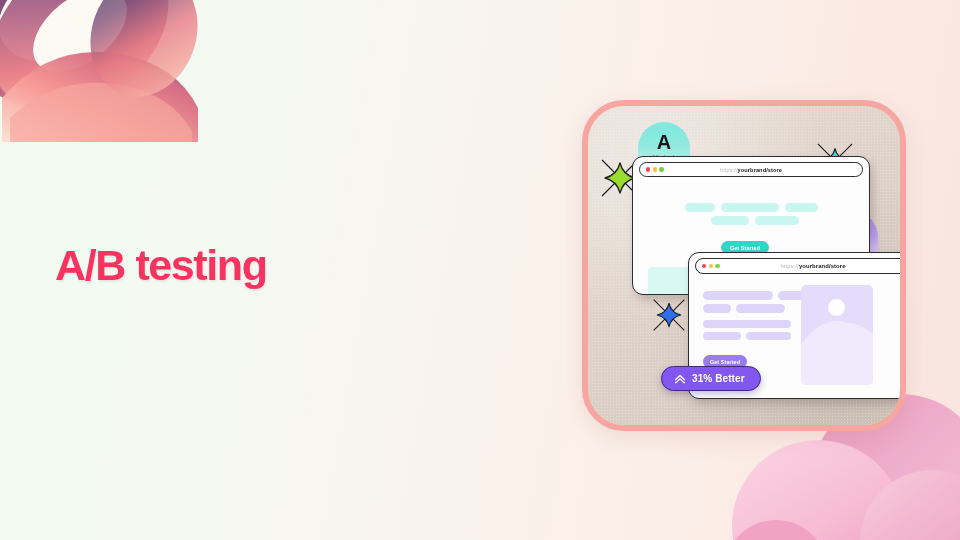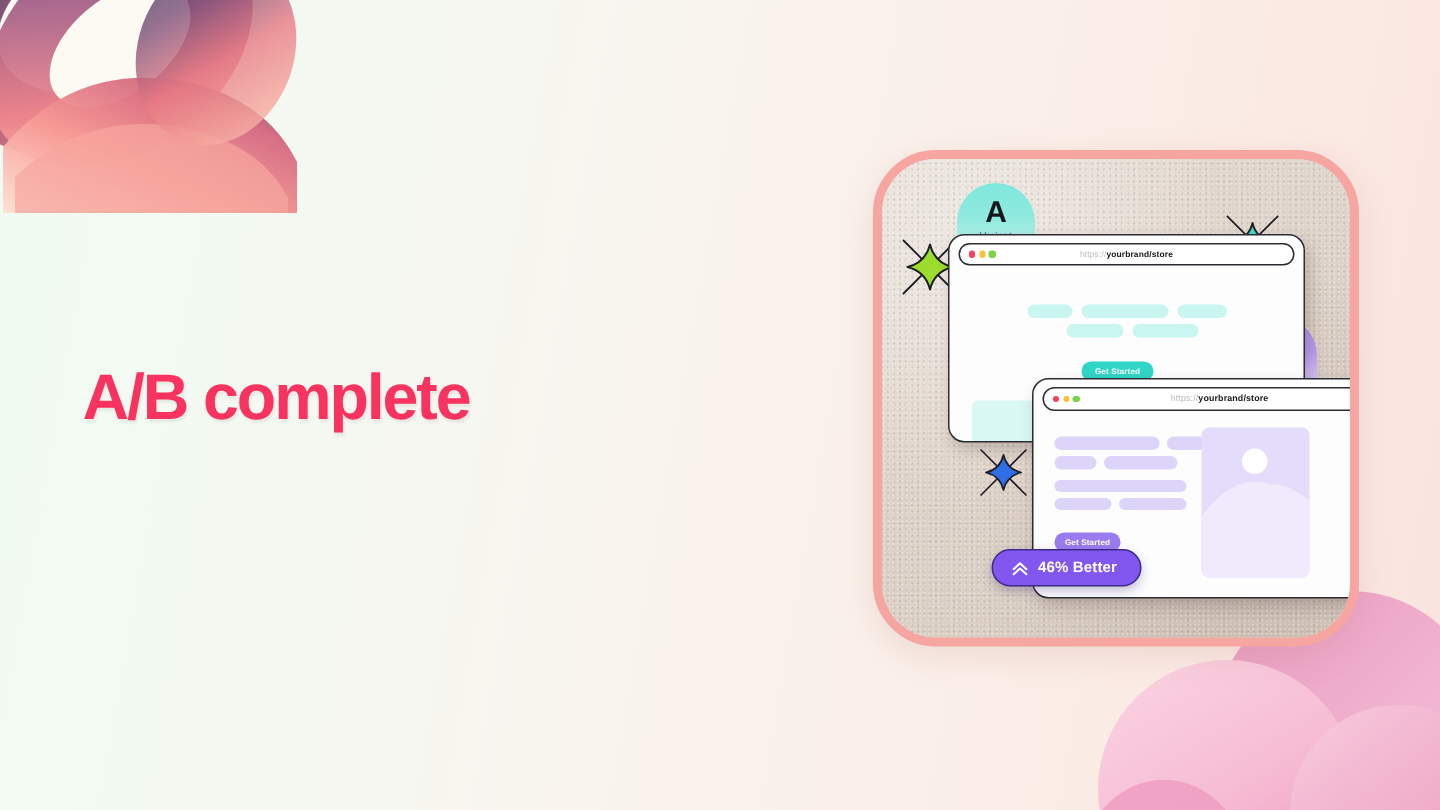--- a/index.html
+++ b/index.html
@@ -201,21 +201,21 @@
         <stop offset="100%" stop-color="#e88fb6"></stop>
     </linearGradient>
   </defs>
   <circle cx="168" cy="118" r="90" fill="url(#bl1)"></circle>
   <circle cx="86" cy="160" r="86" fill="url(#bl2)"></circle>
   <circle cx="200" cy="176" r="72" fill="url(#bl3)" opacity=".9"></circle>
   <circle cx="44" cy="206" r="52" fill="#ef9ec1" opacity=".85"></circle>
 </svg>
 
 <div class="headline-block">
-  <div class="title">A/B complete</div>
+  <div class="title">A/B testing</div>
 </div>
 
 <div class="card">
   <div class="card-grain"></div>
   <div class="card-noise"></div>
 
   <div class="badge-half badge-a">
     <div class="badge-letter">A</div>
     <div class="badge-sub">Variant</div>
   </div>
@@ -288,15 +288,15 @@
         <div class="sun"></div>
       </div>
     </div>
   </div>
 
   <div class="result-pill">
     <svg width="12" height="12" viewBox="0 0 14 14">
       <path d="M2 7.5 L7 3 L12 7.5" fill="none" stroke="#fff" stroke-width="1.6" stroke-linecap="round" stroke-linejoin="round"></path>
       <path d="M2 11.5 L7 7 L12 11.5" fill="none" stroke="#fff" stroke-width="1.6" stroke-linecap="round" stroke-linejoin="round"></path>
     </svg>
-    <span>46% Better</span>
+    <span>31% Better</span>
   </div>
 </div>
 
 </body></html>

